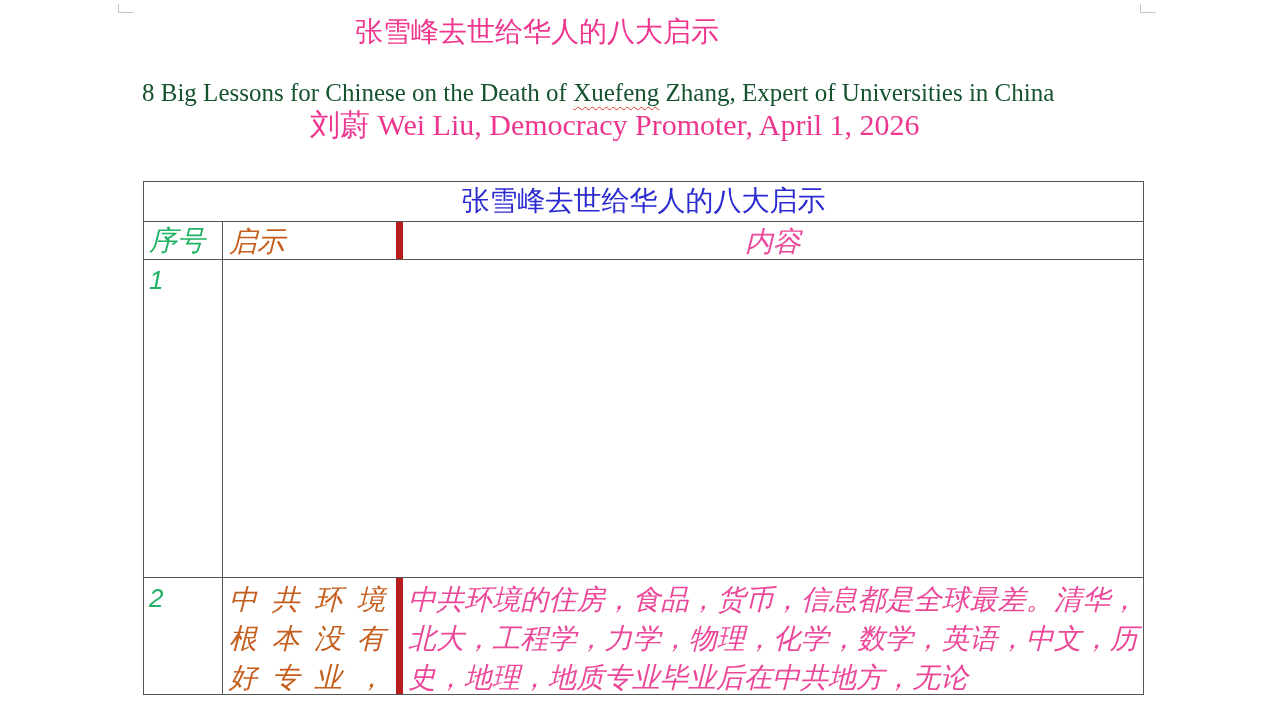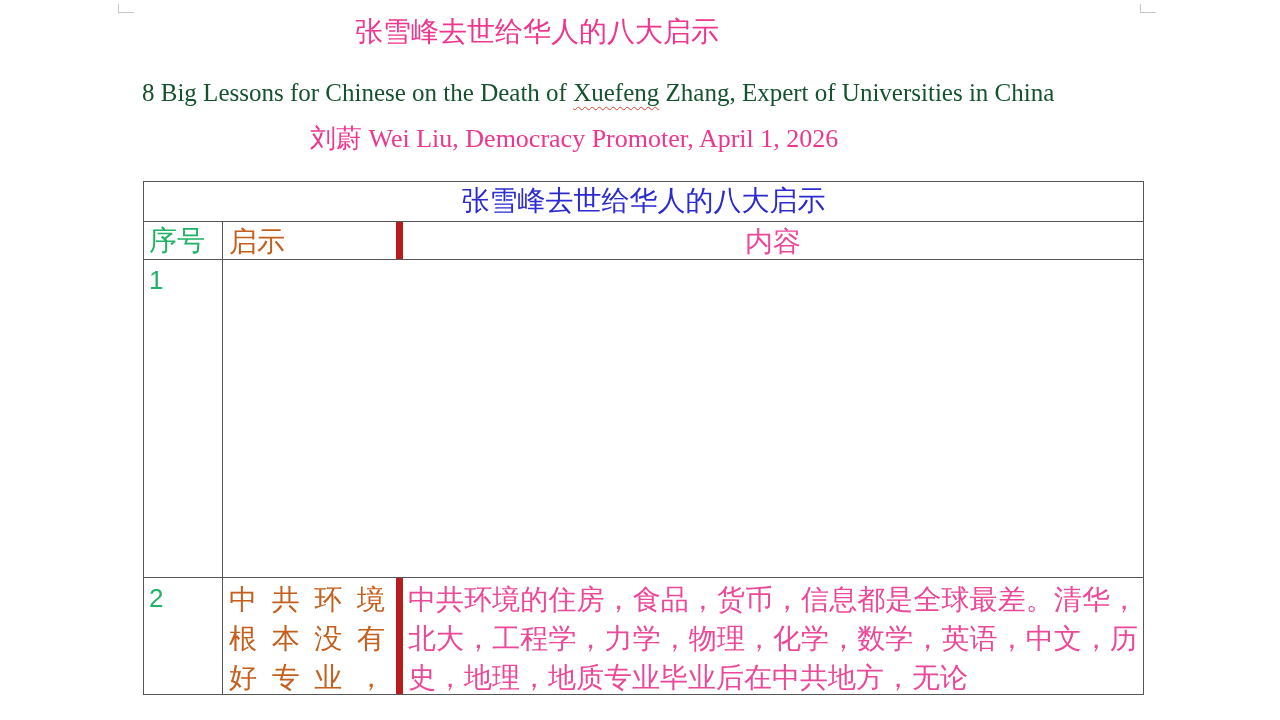--- a/index.html
+++ b/index.html
@@ -38,23 +38,23 @@
     white-space: nowrap;
   }
   .misspelled {
     text-decoration: underline;
     text-decoration-style: wavy;
     text-decoration-color: #d8402f;
     text-decoration-thickness: 1px;
     text-underline-offset: 5px;
   }
   .byline {
-    left: 310px; top: 124px;
+    left: 310px; top: 110px;
     font-family: "Liberation Serif", serif;
-    font-size: 26px; line-height: 30px;
+    font-size: 30px; line-height: 30px;
     color: #ee368e;
     white-space: nowrap;
   }
 
   
   .doc-table {
     left: 143px; top: 181px;
     width: 1001px; height: 514px;
     border: 1px solid #555555;
     overflow: hidden;
@@ -65,21 +65,21 @@
     border-bottom: 1px solid #555555;
     text-align: center;
     line-height: 38px;
     font-size: 28px;
     color: #2b2bd0;
   }
   .t-row { display: flex; width: 100%; }
   .t-row.bordered { border-bottom: 1px solid #555555; }
   .t-head { height: 38px; }
   .t-head .cell { line-height: 35px; font-size: 28px; }
-  .cell { font-size: 28px; line-height: 39px; }
+  .cell { font-size: 28px; line-height: 39px; font-style: italic; }
   .c1 {
     width: 79px; flex: none;
     border-right: 1px solid #555555;
     padding: 1px 4px 0 5px;
   }
   .c2 {
     width: 180px; flex: none;
     border-right: 7px solid #b91c1c;
     padding: 2px 6px 0 6px;
   }

